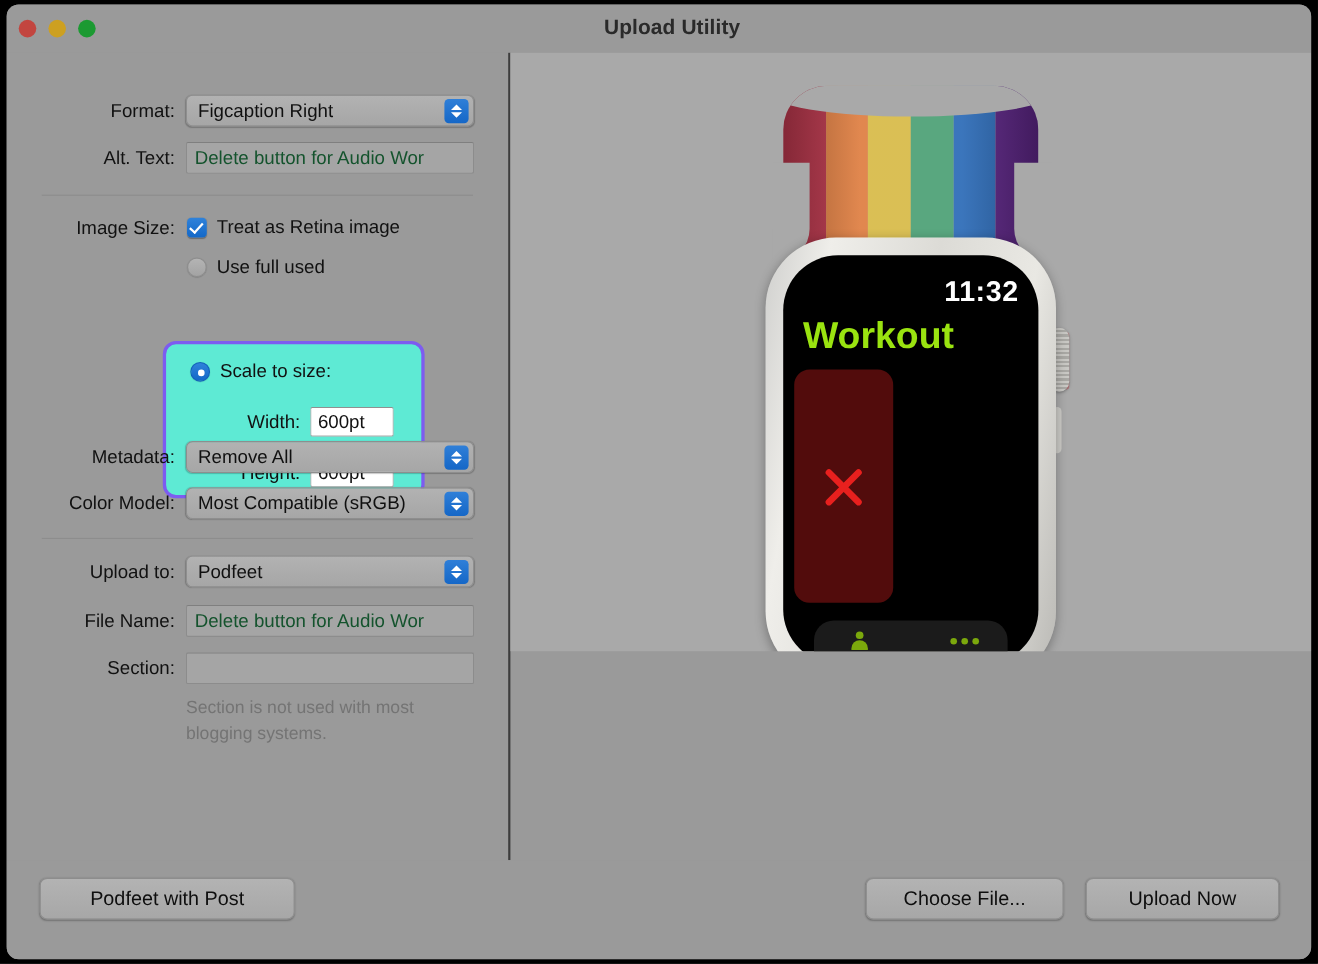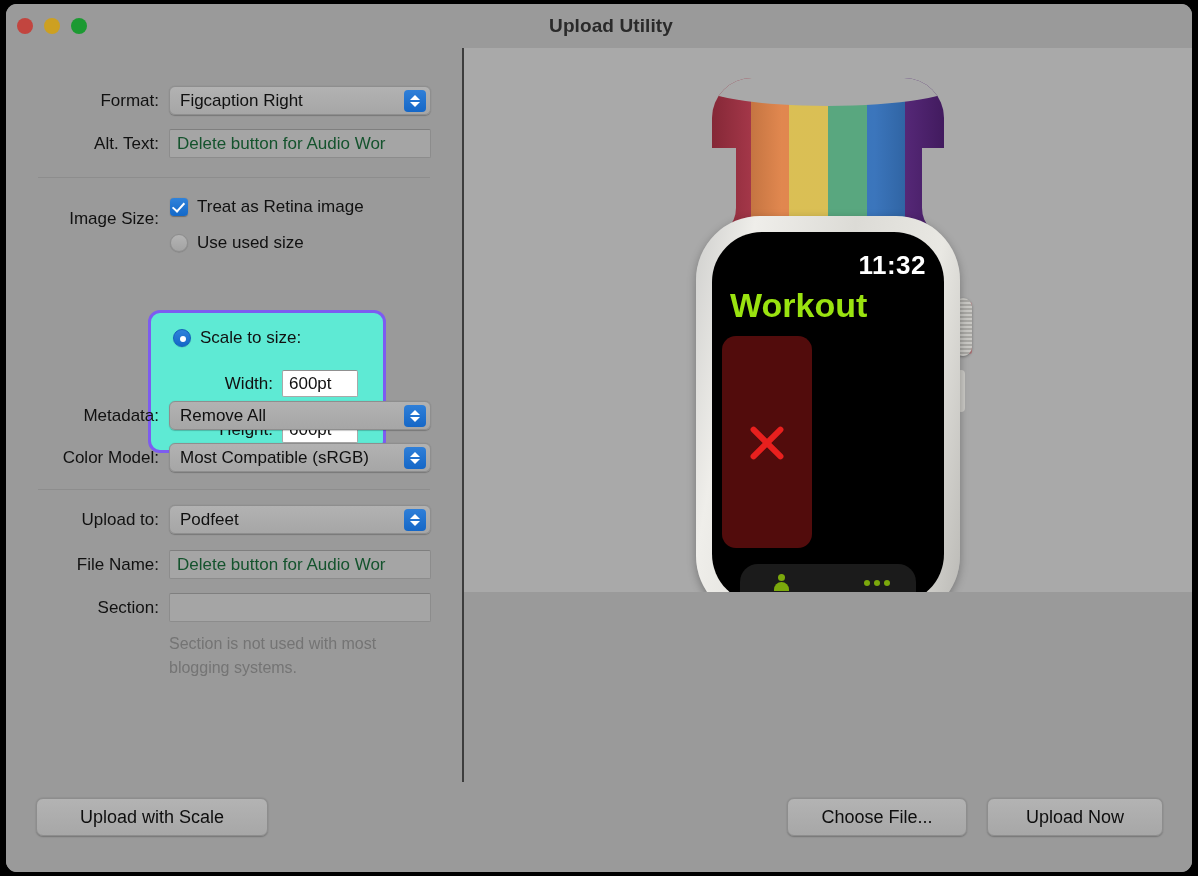--- a/index.html
+++ b/index.html
@@ -587,28 +587,28 @@
 
       <div class="row" style="top:81px;">
         <div class="lbl-right">Alt. Text:</div>
         <div class="tfield" style="top:0;">
           <div class="tval">Delete button for Audio Wor</div>
         </div>
       </div>
 
       <div class="sep" style="top:129px;"></div>
 
-      <div class="lbl-right" style="position:absolute;left:0;top:145px;width:153px;margin-top:11px;">Image Size:</div>
+      <div class="lbl-right" style="position:absolute;left:0;top:145px;width:153px;">Image Size:</div>
       <div class="cbox" style="left:164px;top:150px;">
         <div class="tick"></div>
       </div>
       <div class="cblabel" style="left:191px;top:149px;">Treat as Retina image</div>
 
       <div class="radio" style="left:164px;top:186px;"></div>
-      <div class="cblabel" style="left:191px;top:185px;">Use used size</div>
+      <div class="cblabel" style="left:191px;top:185px;">Use full used</div>
 
       <div id="scalebox">
         <div class="radio on" style="left:22px;top:16px;"></div>
         <div class="cblabel" style="left:49px;top:15px;">Scale to size:</div>
 
         <div class="wlabel" style="left:0;top:57px;width:122px;">Width:</div>
         <div class="wfield" style="left:131px;top:57px;">
           <div class="wval">600pt</div>
         </div>
 
@@ -720,18 +720,18 @@
         </div>
 
         <div id="crown"></div>
         <div id="sidebtn"></div>
       </div>
     </div>
 
   </div>
 
   <div id="bottombar">
-    <div class="btn" style="left:30px;top:16px;width:232px;">Upload with Scale</div>
+    <div class="btn" style="left:30px;top:16px;width:232px;">Podfeet with Post</div>
     <div class="btn" style="left:781px;top:16px;width:180px;">Choose File...</div>
     <div class="btn" style="left:981px;top:16px;width:176px;">Upload Now</div>
   </div>
 
 </div>
 
 </body></html>

